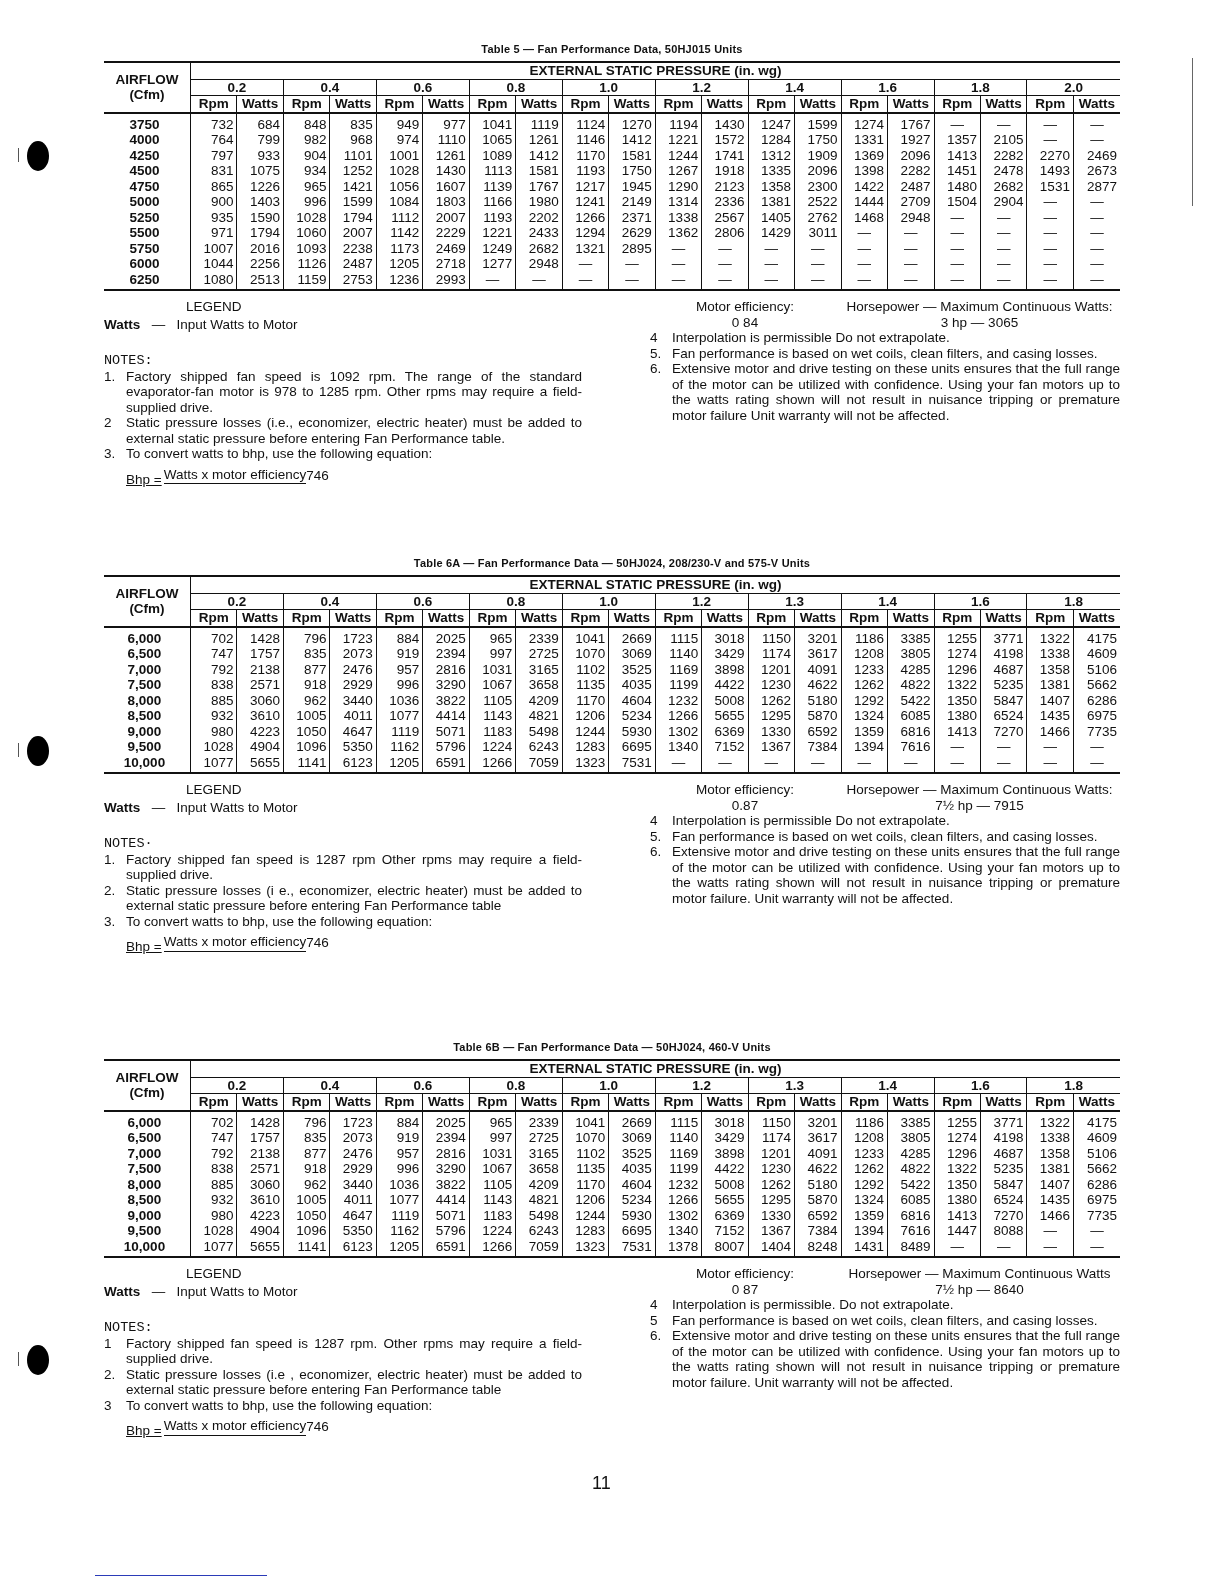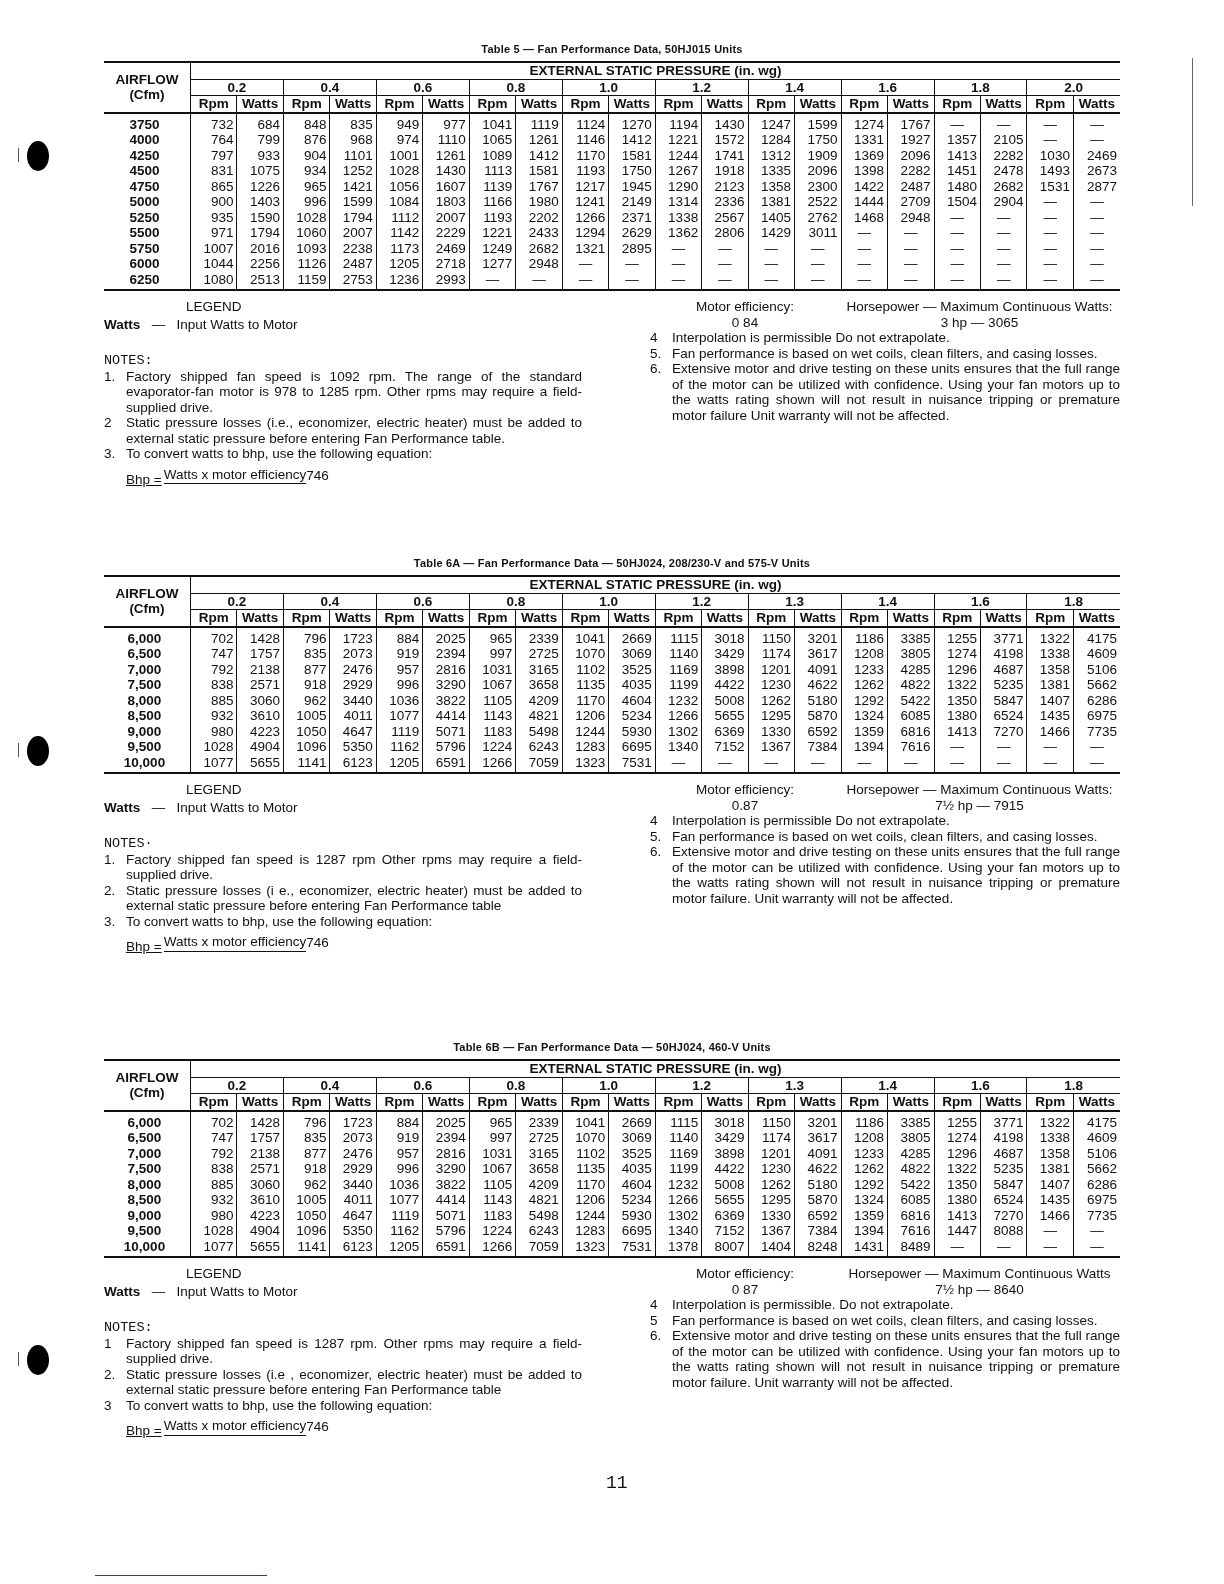--- a/index.html
+++ b/index.html
@@ -31,21 +31,21 @@
   ol.nlist li .num { flex: 0 0 22px; }
   ol.nlist li .txt { flex: 1; }
   .formula { display: flex; align-items: center; margin-left: 22px; margin-top: 2px; }
   .formula .lhs { margin-right: 2px; margin-top: 8px; text-decoration: underline; }
   .frac { display: inline-flex; flex-direction: row; align-items: center; }
   .frac .num-f { border-bottom: 1px solid #111; padding: 0 0 1px 0; }
   .motor { display: flex; margin-left: 20px; gap: 19px; }
   .motor .eff { width: 150px; text-align: center; }
   .motor .hp { flex: 1; text-align: center; }
   .right-list { margin-top: 4px; }
-  .page-num { position: absolute; left: 606px; top: 1473px; font-family: Liberation Mono, monospace; font-size: 18px; }
+  .page-num { position: absolute; left: 592px; top: 1473px; font-family: Liberation Sans, sans-serif; font-size: 18px; }
   .punch { position: absolute; width: 22px; height: 30px; border-radius: 50%; background: #000; }
   .punch-tick { position: absolute; width: 2px; height: 14px; border-left: 1px solid #555; }
   .margin-line { position: absolute; left: 1192px; width: 1px; background: #666; }
   .blue-line { position: absolute; left: 95px; top: 1575px; width: 172px; height: 1px; background: #2b3bb8; }
 </style>
 </head>
 <body>
 
 <div class="punch" style="left:27px; top:141px;"></div>
 <div class="punch-tick" style="left:18px; top:148px;"></div>
@@ -122,21 +122,21 @@
           <td>1767</td>
           <td class="dash">—</td>
           <td class="dash">—</td>
           <td class="dash">—</td>
           <td class="dash">—</td>
         </tr>
         <tr>
           <td class="af">4000</td>
           <td>764</td>
           <td>799</td>
-          <td>876</td>
+          <td>982</td>
           <td>968</td>
           <td>974</td>
           <td>1110</td>
           <td>1065</td>
           <td>1261</td>
           <td>1146</td>
           <td>1412</td>
           <td>1221</td>
           <td>1572</td>
           <td>1284</td>
@@ -161,21 +161,21 @@
           <td>1170</td>
           <td>1581</td>
           <td>1244</td>
           <td>1741</td>
           <td>1312</td>
           <td>1909</td>
           <td>1369</td>
           <td>2096</td>
           <td>1413</td>
           <td>2282</td>
-          <td>1030</td>
+          <td>2270</td>
           <td>2469</td>
         </tr>
         <tr>
           <td class="af">4500</td>
           <td>831</td>
           <td>1075</td>
           <td>934</td>
           <td>1252</td>
           <td>1028</td>
           <td>1430</td>

